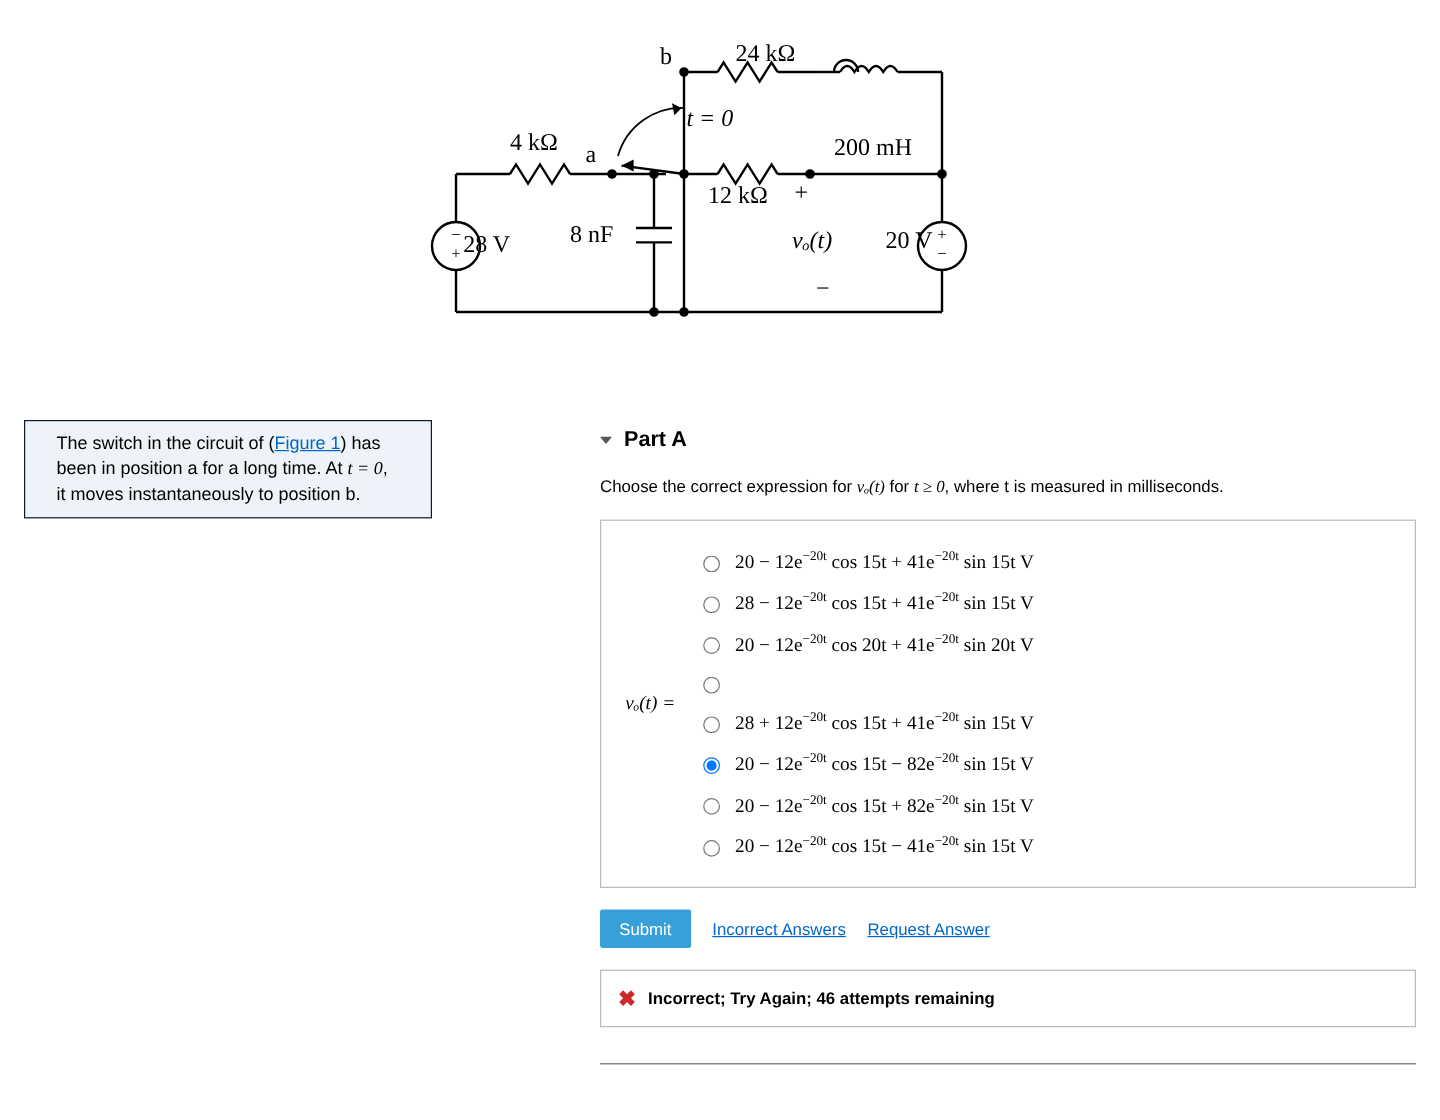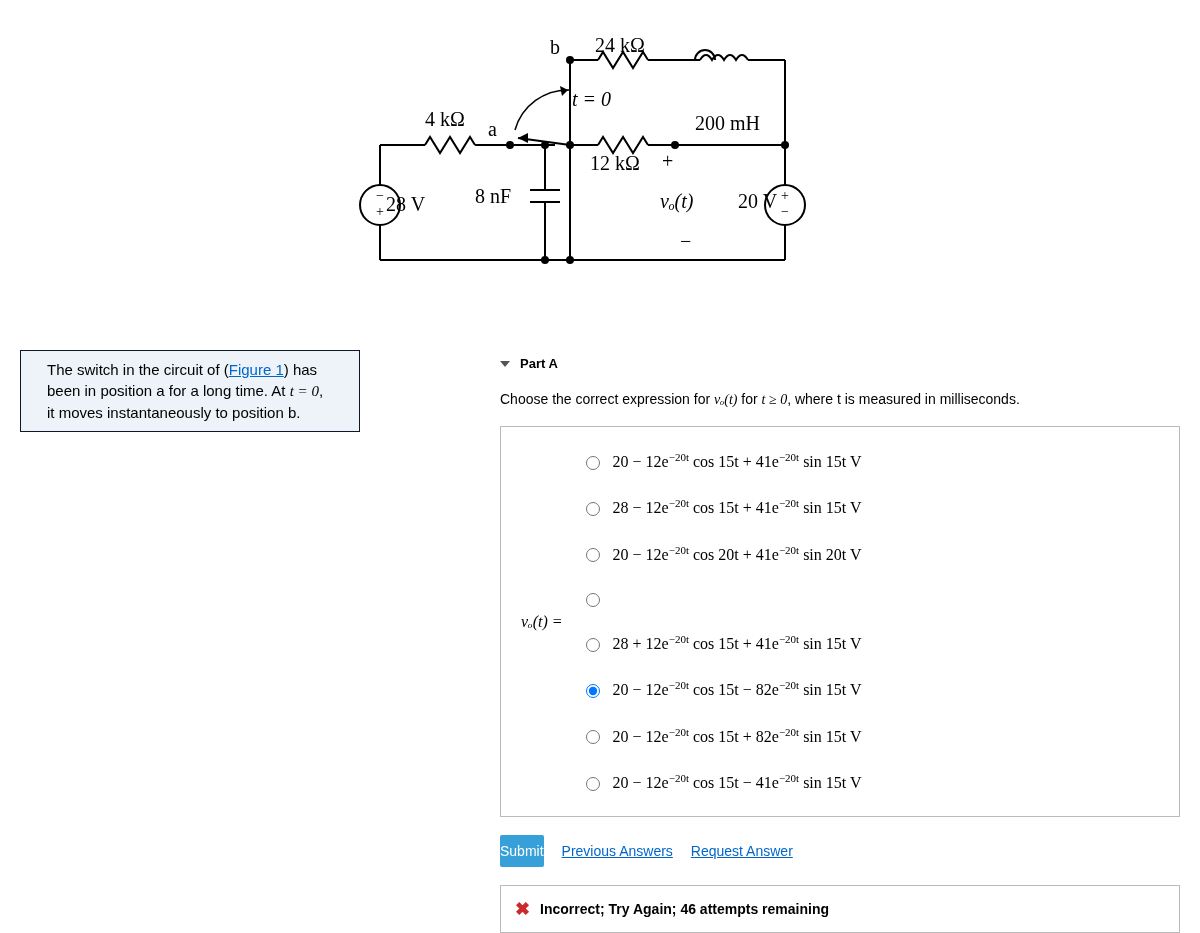--- a/index.html
+++ b/index.html
@@ -49,21 +49,21 @@
       color: #0066cc;
       text-decoration: underline;
     }
     .math { font-family: 'Times New Roman', serif; font-style: italic; }
     .content-area {
       flex: 1;
       margin-left: 140px;
     }
     .part-header {
       font-weight: bold;
-      font-size: 13px;
+      font-size: 18px;
       padding: 6px 0;
       display: flex;
       align-items: center;
       gap: 10px;
     }
     .caret {
       display: inline-block;
       width: 0; height: 0;
       border-left: 5px solid transparent;
       border-right: 5px solid transparent;
@@ -86,21 +86,21 @@
     .lhs {
       font-family: Liberation Serif, serif;
       font-style: italic;
       font-size: 16px;
       margin-right: 18px;
       white-space: nowrap;
     }
     .options {
       display: flex;
       flex-direction: column;
-      gap: 26px;
+      gap: 14px;
     }
     .option {
       display: flex;
       align-items: center;
       gap: 10px;
       font-family: 'Times New Roman', serif;
       font-size: 16px;
     }
     .option input[type="radio"] {
       width: 14px;
@@ -110,21 +110,21 @@
     .actions {
       display: flex;
       align-items: center;
       gap: 18px;
       margin-bottom: 18px;
     }
     .submit-btn {
       background: #37a0d9;
       color: #fff;
       border: none;
-      padding: 8px 0;
+      padding: 8px 16px;
       font-size: 14px;
       cursor: pointer;
       border-radius: 2px;
     }
     .link {
       color: #0066cc;
       text-decoration: underline;
       cursor: pointer;
       font-size: 14px;
     }
@@ -222,21 +222,21 @@
       </g>
 
       <text x="40" y="170" text-anchor="middle" font-size="14" font-family="serif">−</text>
       <text x="40" y="186" text-anchor="middle" font-size="14" font-family="serif">+</text>
       <text x="445" y="170" text-anchor="middle" font-size="14" font-family="serif">+</text>
       <text x="445" y="186" text-anchor="middle" font-size="14" font-family="serif">−</text>
     </svg>
     <span class="circuit-label" style="left:85px; top:78px;">4 kΩ</span>
     <span class="circuit-label" style="left:148px; top:88px; font-weight:normal;">a</span>
     <span class="circuit-label" style="left:210px; top:6px;">b</span>
-    <span class="circuit-label" style="left:255px; top:4px;text-align:center;">24 kΩ</span>
+    <span class="circuit-label" style="left:273px; top:4px;text-align:center;">24 kΩ</span>
     <span class="circuit-label" style="left:232px; top:58px; font-style:italic;">t = 0</span>
     <span class="circuit-label" style="left:250px; top:122px;">12 kΩ</span>
     <span class="circuit-label" style="left:355px; top:82px;">200 mH</span>
     <span class="circuit-label" style="left:46px; top:163px;">28 V</span>
     <span class="circuit-label" style="left:135px; top:155px;">8 nF</span>
     <span class="circuit-label" style="left:320px; top:160px; font-style:italic;">vₒ(t)</span>
     <span class="circuit-label" style="left:398px; top:160px;">20 V</span>
     <span class="circuit-label" style="left:322px; top:120px;">+</span>
     <span class="circuit-label" style="left:340px; top:200px;">−</span>
   </div>
@@ -290,21 +290,21 @@
               <label class="option">
                 <input type="radio" name="ans" style="">
                 <span class="option-label">20 − 12e<sup>−20t</sup> cos 15t − 41e<sup>−20t</sup> sin 15t V</span>
               </label>
             </div>
         </div>
       </div>
 
       <div class="actions">
         <button class="submit-btn">Submit</button>
-        <span class="link">Previous Answers</span>
+        <span class="link">Incorrect Answers</span>
         <span class="link">Request Answer</span>
       </div>
 
       <div class="feedback">
         <span class="x-icon">✖</span>
         <span>Incorrect; Try Again; 46 attempts remaining</span>
       </div>
 
       <hr class="bottom-rule">
     </div>

